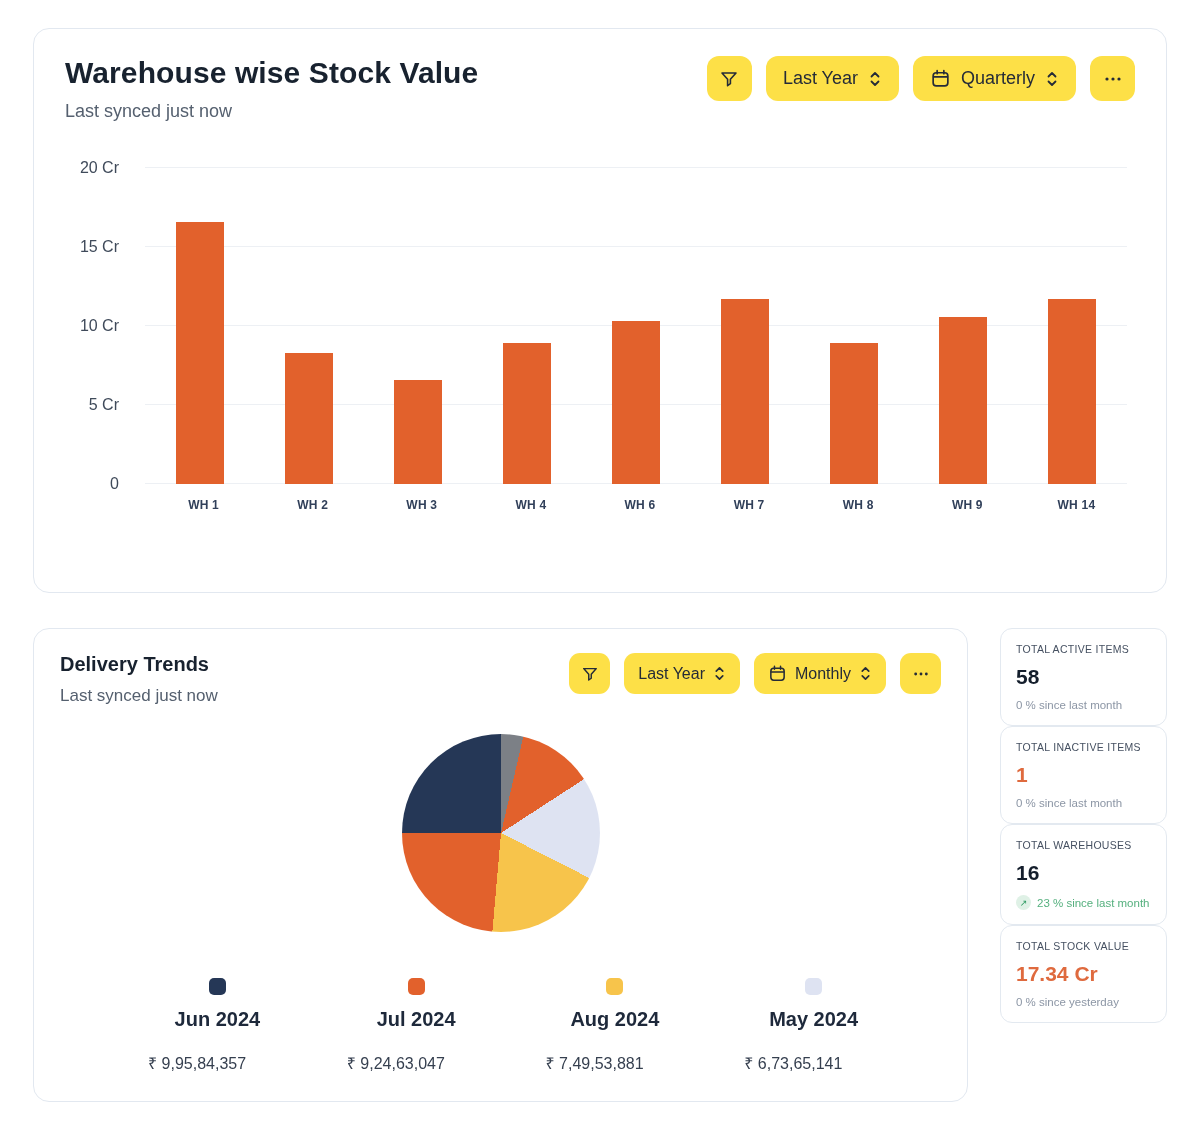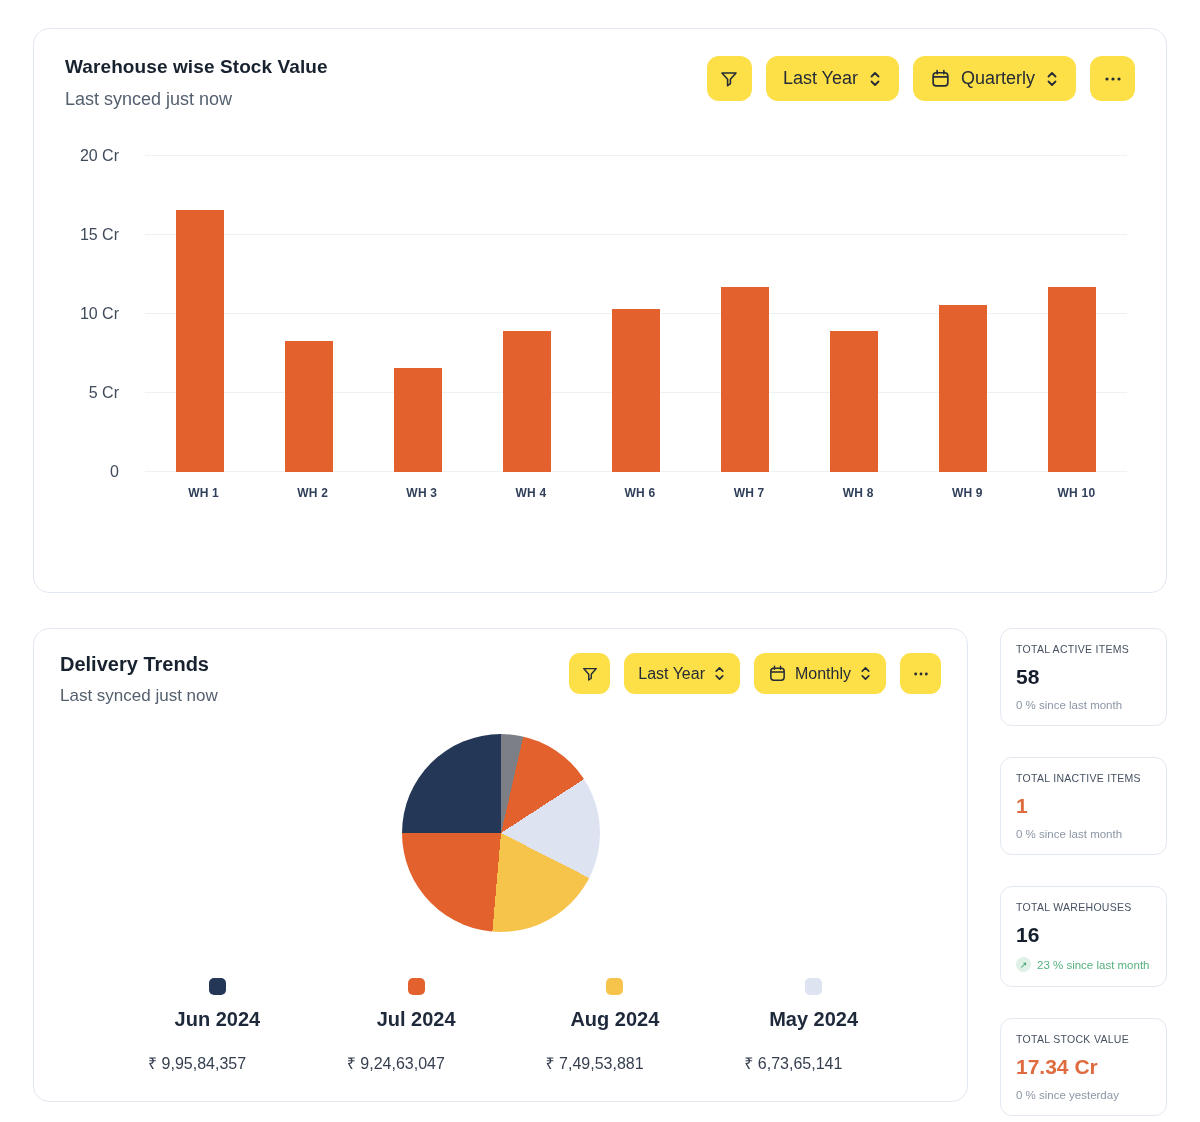--- a/index.html
+++ b/index.html
@@ -2,21 +2,21 @@
 <html><head>
 <meta charset="utf-8">
 <style>
   html,body{margin:0;padding:0;background:#ffffff;}
   body{width:1200px;height:1122px;font-family:"Liberation Sans",sans-serif;color:#1A2433;overflow:hidden;}
   .page{padding:28px 33px;box-sizing:border-box;}
   .card{background:#fff;border:1px solid #E2E8F0;border-radius:16px;box-sizing:border-box;}
 
   
   .card-head{display:flex;justify-content:space-between;align-items:flex-start;}
-  .wh-title{font-size:19px;font-weight:700;color:#18222F;letter-spacing:.1px;}
+  .wh-title{font-size:30px;font-weight:700;color:#18222F;letter-spacing:.1px;}
   .wh-sub{font-size:18px;color:#55606F;margin-top:11px;}
   .dt-title{font-size:20px;font-weight:700;color:#18222F;}
   .dt-sub{font-size:17px;color:#55606F;margin-top:10px;}
 
   .controls{display:flex;align-items:center;gap:14px;}
   .btn{display:inline-flex;align-items:center;gap:10px;background:#fde047;border:none;border-radius:12px;
        height:45px;padding:0 17px;font-size:18px;color:#252B37;font-family:inherit;cursor:pointer;white-space:nowrap;}
   .btn.icon-only{width:45px;padding:0;justify-content:center;}
   .controls.sm .btn{height:41px;font-size:16px;border-radius:11px;padding:0 14px;gap:8px;}
   .controls.sm .btn.icon-only{width:41px;padding:0;}
@@ -38,21 +38,21 @@
   .bottom{display:flex;gap:32px;margin-top:35px;align-items:flex-start;}
   .dt-card{width:935px;height:474px;padding:24px 26px;flex:none;}
   .pie{width:198px;height:198px;border-radius:50%;margin:28px auto 0 auto;}
   .legend{display:grid;grid-template-columns:repeat(4,1fr);margin-top:46px;padding:0 28px 0 58px;}
   .legend-row{display:flex;align-items:center;gap:13px;cursor:pointer;flex-direction:column;}
   .swatch{width:17px;height:17px;border-radius:5px;flex:none;}
   .legend-label{font-size:20px;font-weight:700;color:#1E293B;}
   .legend-value{margin-top:21px;margin-left:30px;font-size:16px;color:#353F4F;}
 
   
-  .stats-col{display:flex;flex-direction:column;gap:31px;width:167px;flex:none;}
+  .stats-col{display:flex;flex-direction:column;width:167px;flex:none;}
   .stat-card{border:1px solid #E3E9F0;border-radius:12px;padding:14px 15px;background:#fff;}
   .stat-label{font-size:10.5px;color:#455061;letter-spacing:.3px;}
   .stat-value{font-size:21px;font-weight:700;color:#141E2C;margin-top:10px;}
   .stat-value.orange{color:#DF6A3E;}
   .stat-note{font-size:11.5px;color:#8C96A5;margin-top:10px;display:flex;align-items:center;gap:6px;}
   .stat-note.positive{color:#55B07E;}
   .trend-badge{width:15px;height:15px;border-radius:50%;background:#DFF1E6;color:#2E9B62;
                font-size:9px;display:inline-flex;align-items:center;justify-content:center;flex:none;}
   svg{display:block;}
 </style>
@@ -154,21 +154,21 @@
             <div class="bar-col">
               <div class="bar" style="height: 44.5%; background: rgb(226, 97, 44);"></div>
               <div class="bar-label">WH 8</div>
             </div>
             <div class="bar-col">
               <div class="bar" style="height: 53%; background: rgb(226, 97, 44);"></div>
               <div class="bar-label">WH 9</div>
             </div>
             <div class="bar-col">
               <div class="bar" style="height: 58.5%; background: rgb(226, 97, 44);"></div>
-              <div class="bar-label">WH 10</div>
+              <div class="bar-label">WH 14</div>
             </div>
           </div>
       </div>
     </div>
   </div>
 
   <div class="bottom">
 
     <div class="card dt-card">
       <div class="card-head">

